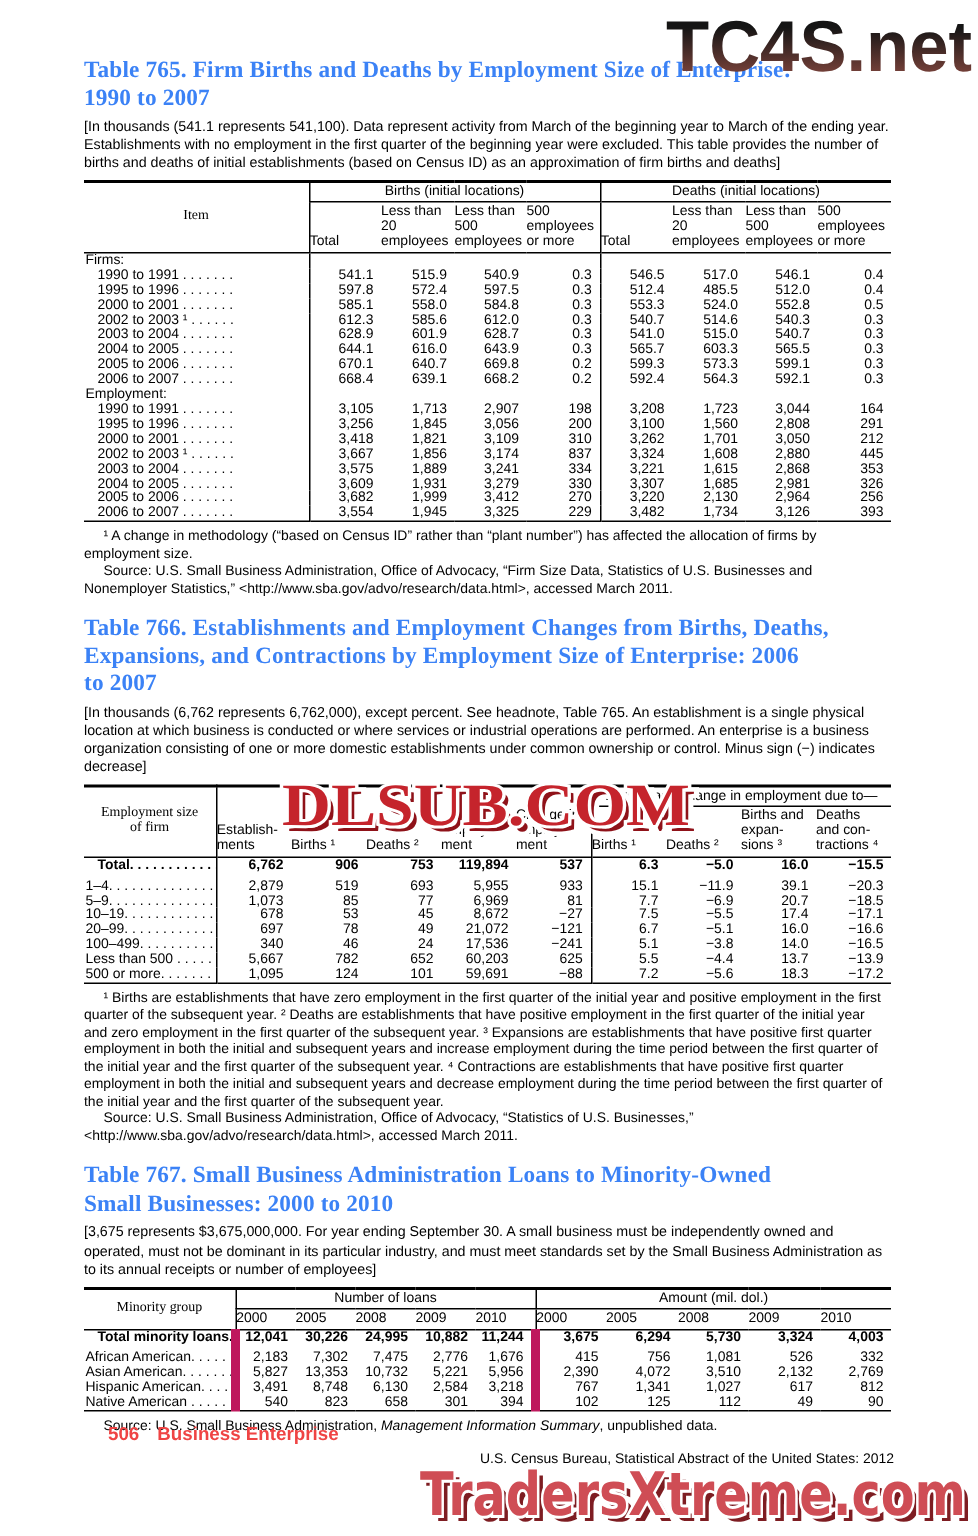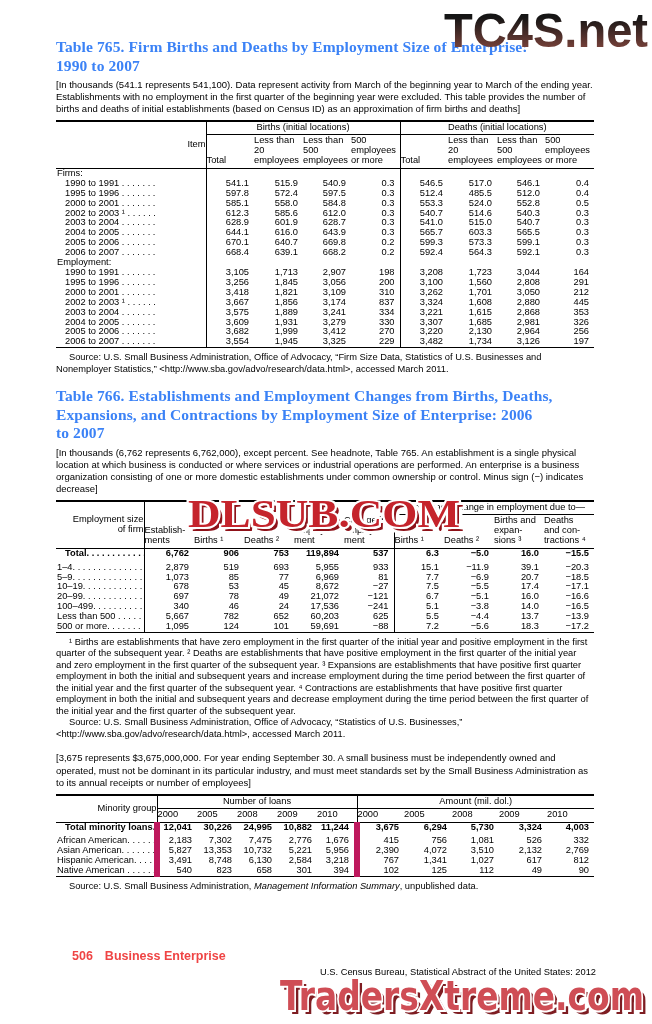--- a/index.html
+++ b/index.html
@@ -9,21 +9,21 @@
   h1.tbl-title{font-family:"Liberation Serif",serif;font-weight:bold;font-size:15.5px;
         line-height:18.5px;margin:0 0 4px 0;color:#3b82f6;white-space:pre-line;letter-spacing:.1px;}
   p.headnote{font-size:9.5px;line-height:12.1px;margin:0 0 5px 0;color:#000;}
   table{border-collapse:collapse;table-layout:fixed;width:538px;color:#000;
         font-size:9.3px;line-height:9.9px;border-top:2px solid #000;border-bottom:1.6px solid #000;}
   thead{border-bottom:1px solid #000;}
   th{font-weight:normal;padding:0;}
   thead th{vertical-align:bottom;}
   th.spanner{text-align:center;border-bottom:1px solid #000;padding:1px 0 1px 0;vertical-align:middle;}
   th.subhead{text-align:left;white-space:pre-line;padding:1px 5px 2px 0;}
-  th.stub-h{text-align:right;vertical-align:middle;white-space:pre-line;}
+  th.stub-h{text-align:center;vertical-align:middle;white-space:pre-line;font-family:Liberation Serif, serif;}
   td{text-align:right;padding:0 5px 0 0;white-space:nowrap;overflow:hidden;}
   td.stub{text-align:left;padding:0 0 0 1px;}
   tr.indent td.stub{padding-left:9px;}
   tr.bold td{font-weight:bold;}
   tr.gap td{padding-top:4px;}
   .bl{border-left:1px solid #000;}
   .t765 tbody td:nth-child(2),.t765 tbody td:nth-child(6){border-left:1px solid #000;}
   .t766 tbody td:nth-child(2),.t766 tbody td:nth-child(7){border-left:1px solid #000;}
   .t767 tbody td:nth-child(2),.t767 tbody td:nth-child(7){border-left:6px solid #be185d;}
   .notes{margin-top:4px;}
@@ -294,26 +294,27 @@
             </tr>
             <tr class="indent">
               <td class="stub">2006 to 2007 . . . . . . .</td>
               <td>3,554</td>
               <td>1,945</td>
               <td>3,325</td>
               <td>229</td>
               <td>3,482</td>
               <td>1,734</td>
               <td>3,126</td>
-              <td>197</td>
+              <td>393</td>
             </tr>
           </tbody>
       </table>
 
       <div class="notes">
+        <p>¹ A change in methodology (“based on Census ID” rather than “plant number”) has affected the allocation of firms by employment size.</p>
         <p>Source: U.S. Small Business Administration, Office of Advocacy, “Firm Size Data, Statistics of U.S. Businesses and Nonemployer Statistics,” &lt;http://www.sba.gov/advo/research/data.html&gt;, accessed March 2011.</p>
       </div>
     </div>
 
     <div class="section">
       <h1 class="tbl-title">Table 766. Establishments and Employment Changes from Births, Deaths,
 Expansions, and Contractions by Employment Size of Enterprise: 2006
 to 2007</h1>
       <p class="headnote">[In thousands (6,762 represents 6,762,000), except percent. See headnote, Table 765. An establishment is a single physical location at which business is conducted or where services or industrial operations are performed. An enterprise is a business organization consisting of one or more domestic establishments under common ownership or control. Minus sign (−) indicates decrease]</p>
 
@@ -464,20 +465,22 @@
         </table>
       </div>
 
       <div class="notes">
         <p>¹ Births are establishments that have zero employment in the first quarter of the initial year and positive employment in the first quarter of the subsequent year. ² Deaths are establishments that have positive employment in the first quarter of the initial year and zero employment in the first quarter of the subsequent year. ³ Expansions are establishments that have positive first quarter employment in both the initial and subsequent years and increase employment during the time period between the first quarter of the initial year and the first quarter of the subsequent year. ⁴ Contractions are establishments that have positive first quarter employment in both the initial and subsequent years and decrease employment during the time period between the first quarter of the initial year and the first quarter of the subsequent year.</p>
         <p>Source: U.S. Small Business Administration, Office of Advocacy, “Statistics of U.S. Businesses,” &lt;http://www.sba.gov/advo/research/data.html&gt;, accessed March 2011.</p>
       </div>
     </div>
 
     <div class="section">
+      <h1 class="tbl-title">Table 767. Small Business Administration Loans to Minority-Owned
+Small Businesses: 2000 to 2010</h1>
       <p class="headnote">[3,675 represents $3,675,000,000. For year ending September 30. A small business must be independently owned and operated, must not be dominant in its particular industry, and must meet standards set by the Small Business Administration as to its annual receipts or number of employees]</p>
 
       <table class="t767">
         <colgroup>
           <col style="width:101px;">
           <col style="width:40px;">
             <col style="width:40px;">
             <col style="width:40px;">
             <col style="width:40px;">
             <col style="width:40px;">

